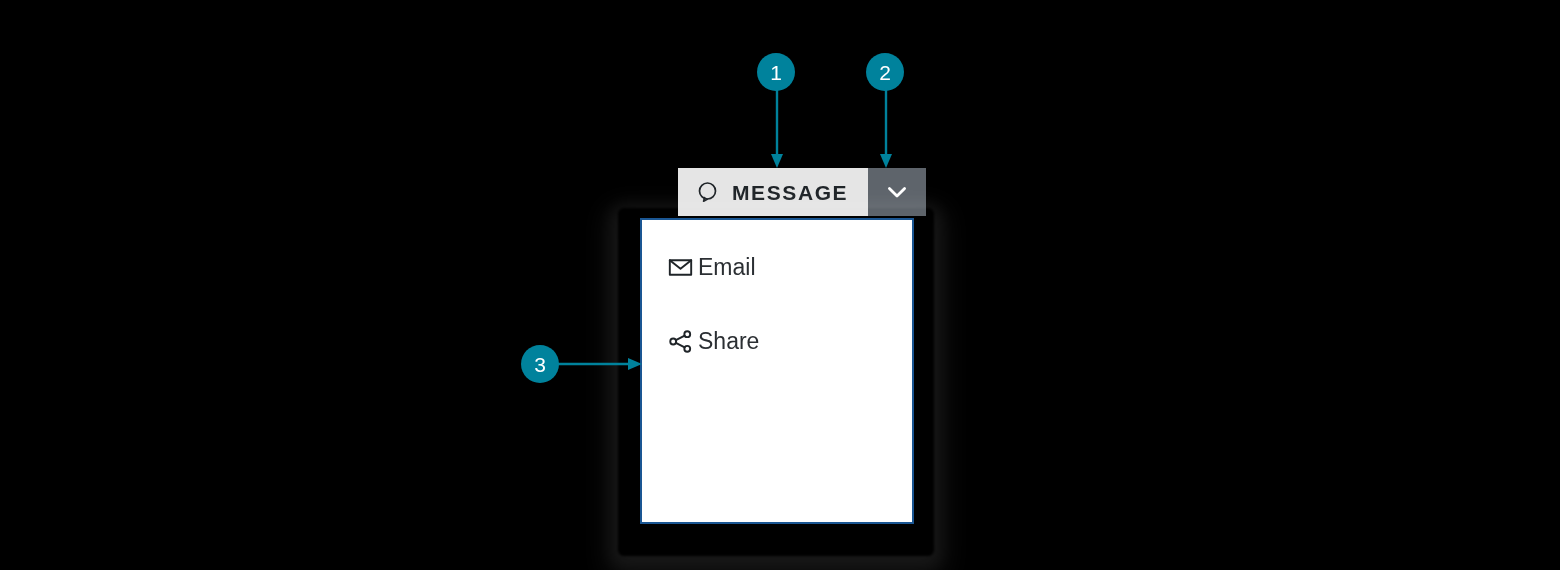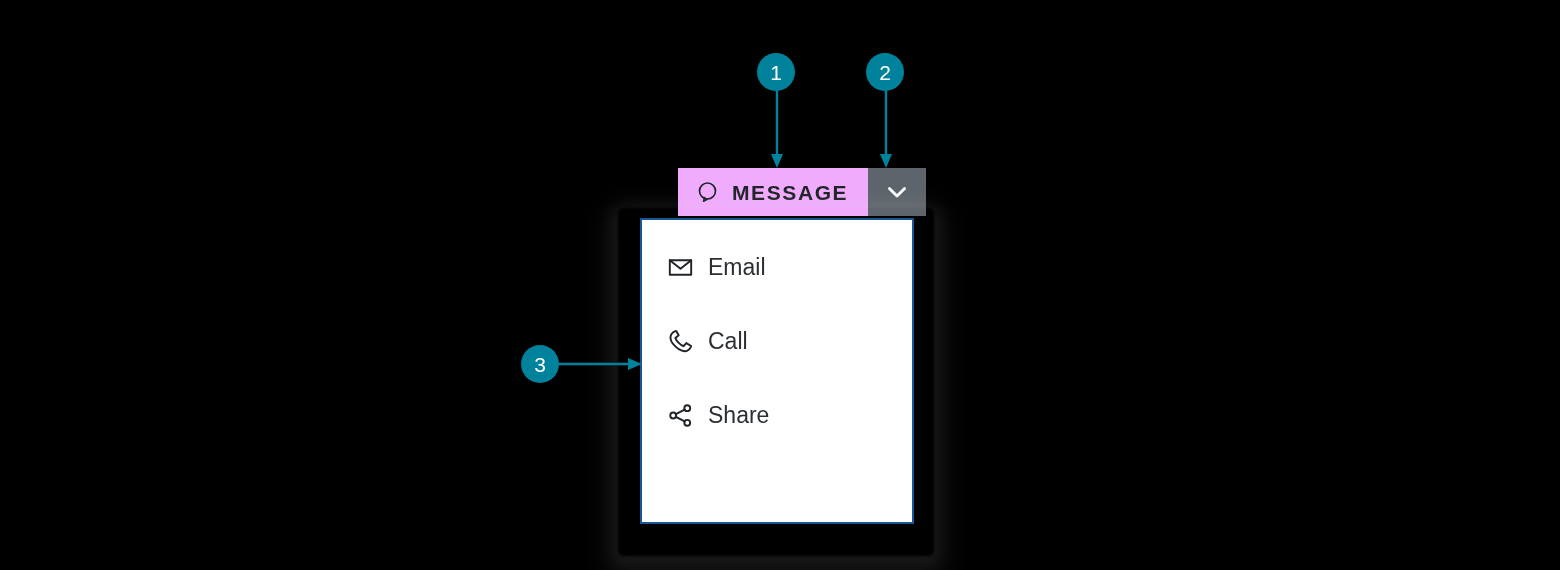--- a/index.html
+++ b/index.html
@@ -23,21 +23,21 @@
   
   .split-button {
     position: absolute;
     left: 678px;
     top: 168px;
     height: 48px;
     display: flex;
     align-items: stretch;
   }
   .btn-main {
-    background: #f0abfc;
+    background: #e5e5e5;
     display: flex;
     align-items: center;
     gap: 12px;
     padding: 0 20px 0 18px;
     min-width: 140px;
     cursor: pointer;
     user-select: none;
   }
   .btn-main-label {
     font-size: 21px;
@@ -81,21 +81,21 @@
     border: 2px solid #1a5693;
     box-sizing: border-box;
     display: flex;
     flex-direction: column;
     justify-content: flex-start;
     padding-top: 22px;
   }
   .menu-item {
     display: flex;
     align-items: center;
-    gap: 14px;
+    gap: 4px;
     height: 50px;
     padding: 0 0 0 24px;
     margin-bottom: 24px;
     cursor: pointer;
     user-select: none;
   }
   .menu-item:last-child { margin-bottom: 0; }
   .menu-icon {
     width: 28px;
     height: 28px;
@@ -174,31 +174,20 @@
     <div class="menu-item">
       <span class="menu-icon">
         <svg width="27" height="27" viewBox="0 0 24 24" fill="none" stroke="#1f2428" stroke-width="1.7" stroke-linecap="round" stroke-linejoin="round">
           <rect x="2.5" y="5.5" width="19" height="13"></rect>
           <polyline points="2.5,5.5 12,13.2 21.5,5.5"></polyline>
         </svg>
       </span>
       <span class="menu-label">Email</span>
     </div>
 
-    <div class="menu-item">
-      <span class="menu-icon">
-        <svg width="27" height="27" viewBox="0 0 24 24" fill="none" stroke="#1f2428" stroke-width="1.7" stroke-linecap="round" stroke-linejoin="round">
-          <path d="M8.2 2.6 C6.6 2.6 4.2 4.4 3.4 6.6 C2.4 9.4 4.4 13.6 7.6 16.6
-                   C10.6 19.4 15 21.4 17.6 20.4 C19.6 19.6 21.4 17.4 21.4 16
-                   L17.2 13.4 L14.6 16.2 C13.2 15.6 11.6 14.4 10.2 13
-                   C8.8 11.6 7.8 10 7.4 8.8 L10.4 6.4 Z"></path>
-        </svg>
-      </span>
-      <span class="menu-label">Call</span>
-    </div>
 
 
     <div class="menu-item">
       <span class="menu-icon">
         <svg width="27" height="27" viewBox="0 0 24 24" fill="none" stroke="#1f2428" stroke-width="1.7" stroke-linecap="round" stroke-linejoin="round">
           <circle cx="18" cy="5.5" r="2.6"></circle>
           <circle cx="5.5" cy="12" r="2.6"></circle>
           <circle cx="18" cy="18.5" r="2.6"></circle>
           <line x1="7.9" y1="10.8" x2="15.7" y2="6.7"></line>
           <line x1="7.9" y1="13.2" x2="15.7" y2="17.3"></line>

